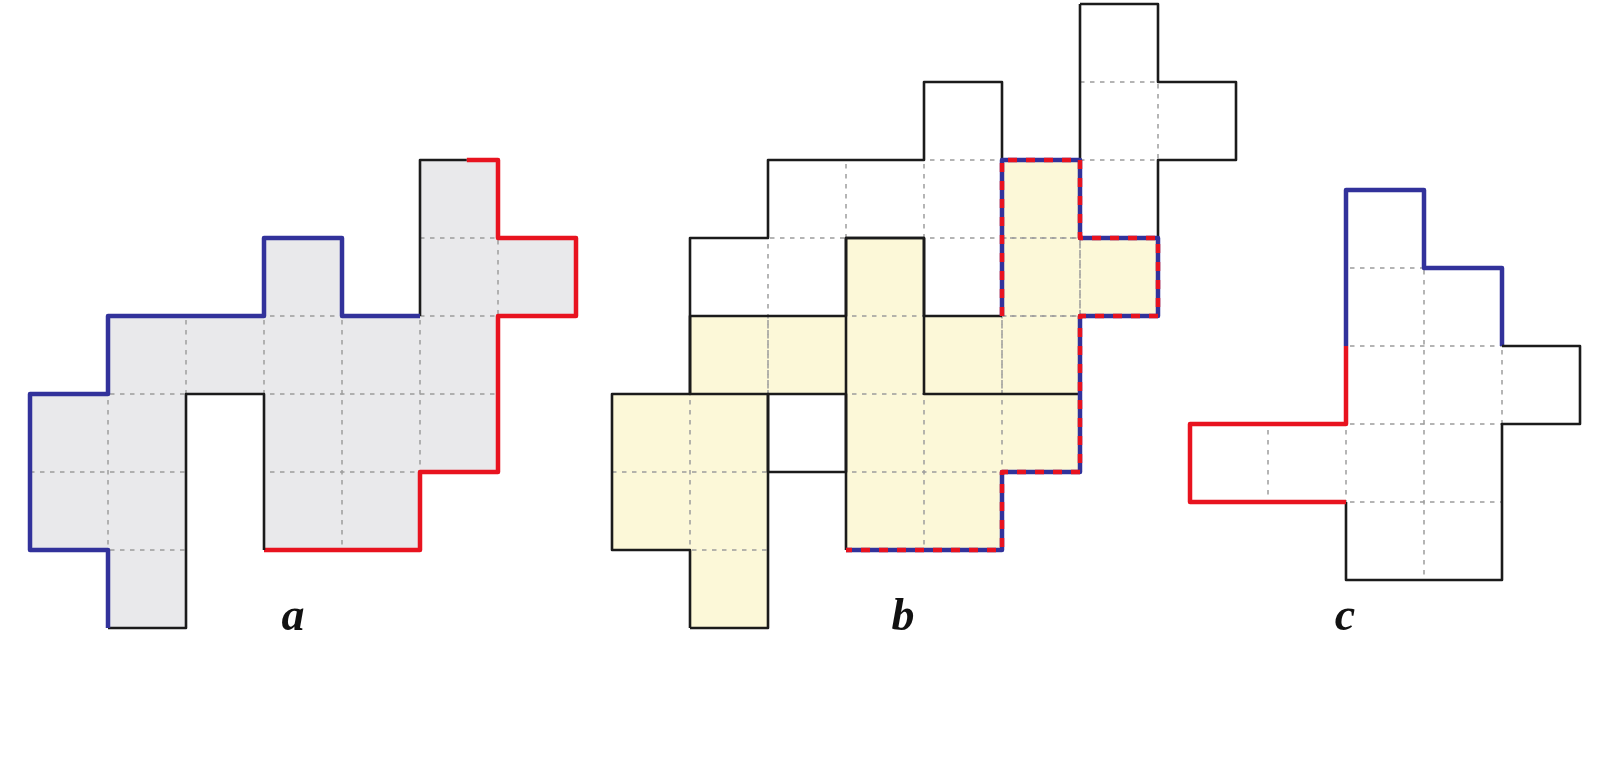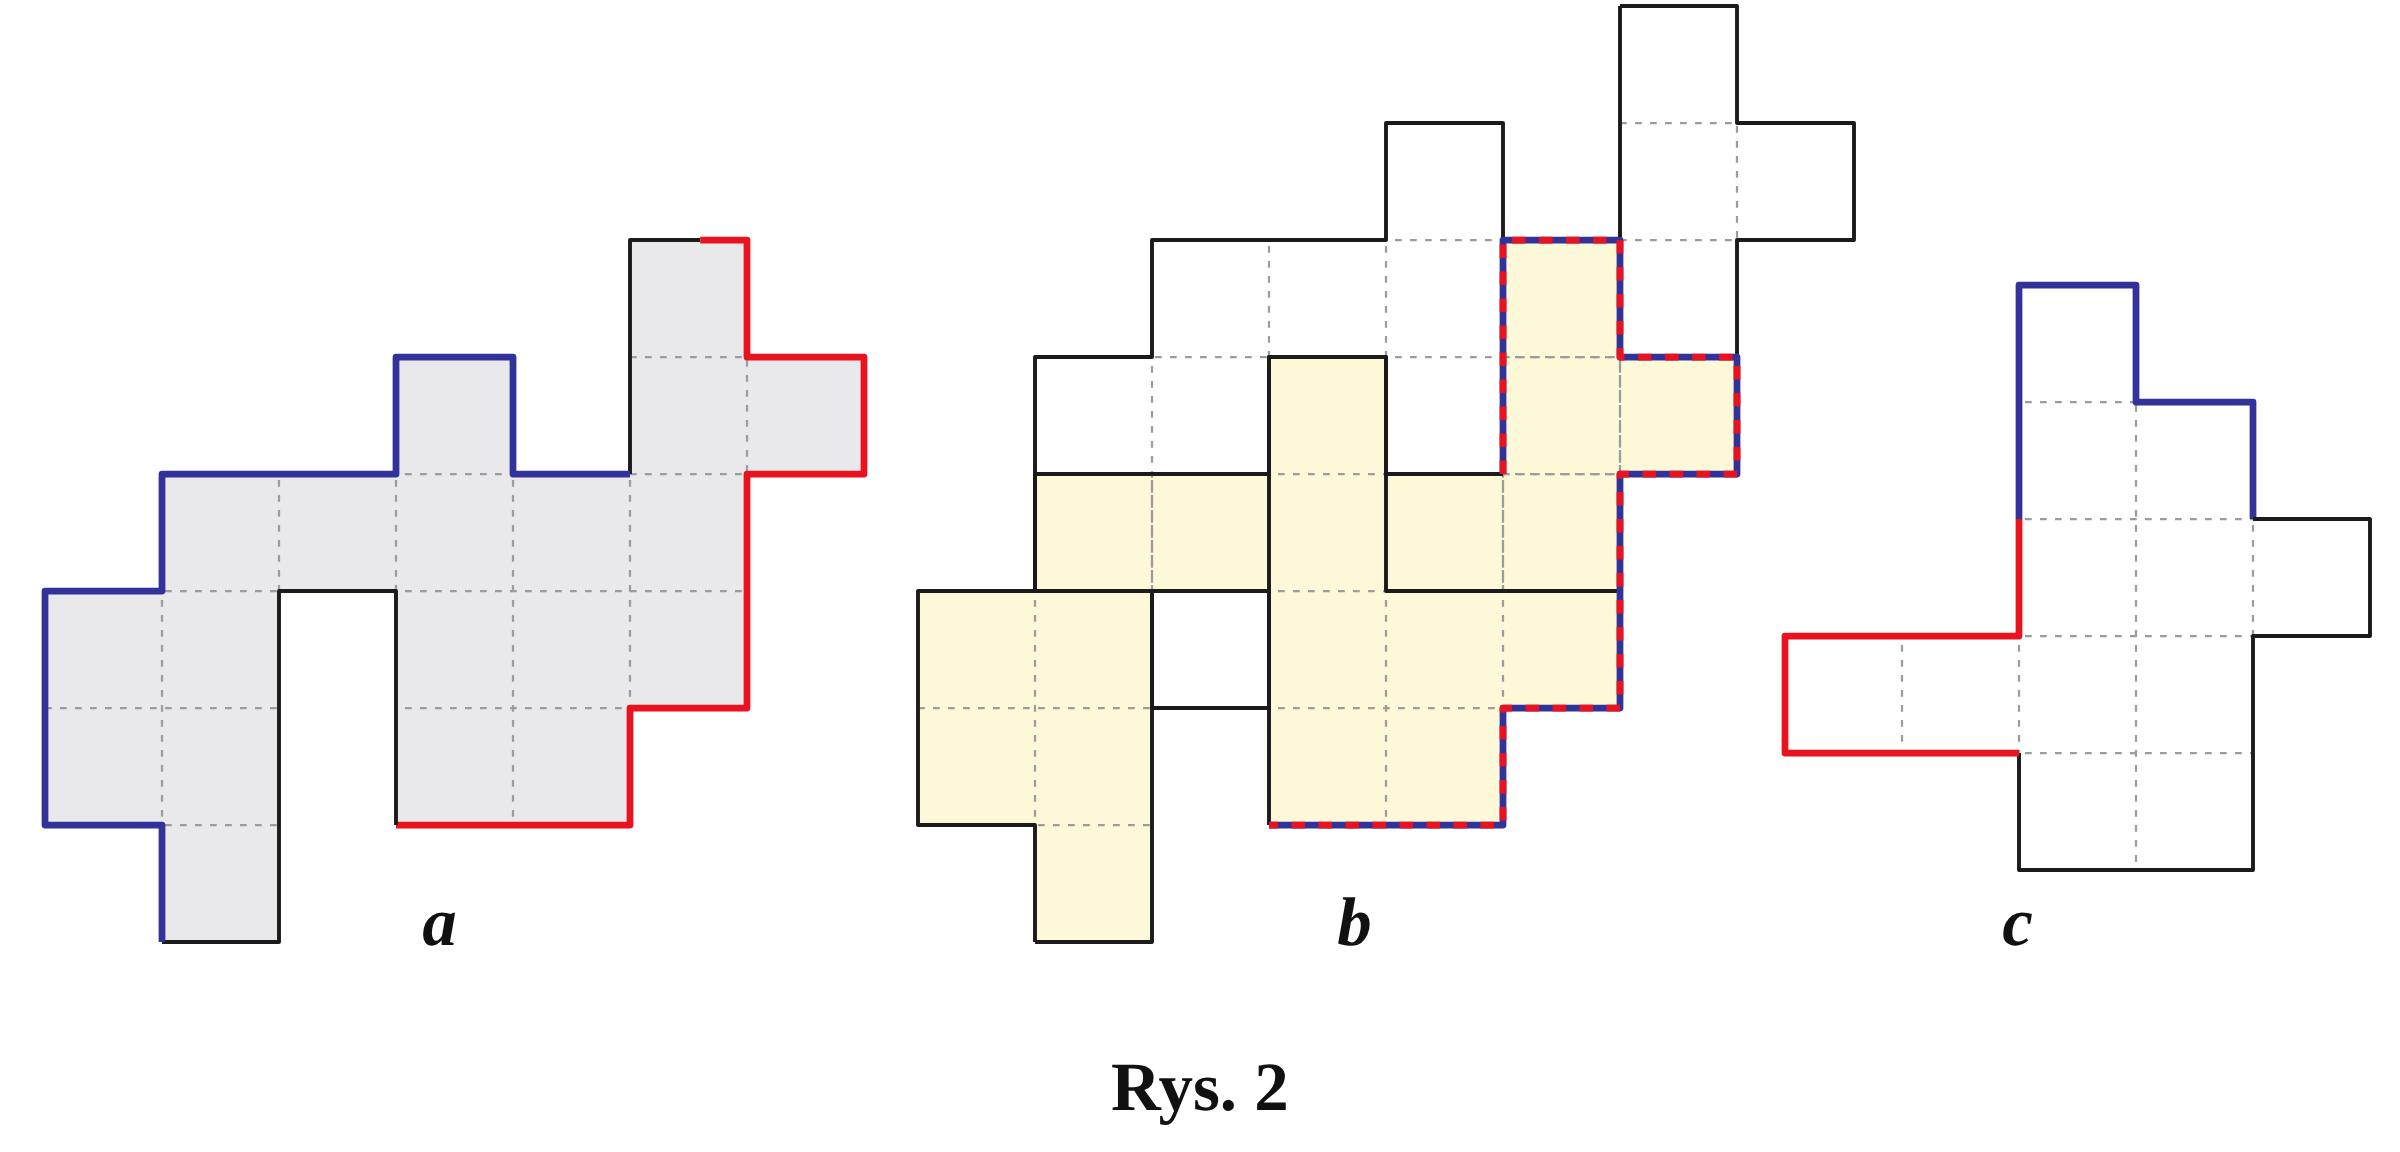--- a/index.html
+++ b/index.html
@@ -117,14 +117,13 @@
         <polyline points="156,156 156,0 234,0 234,78 312,78 312,156" fill="none" stroke-width="4.5" stroke-linejoin="round" stroke="#32329b"></polyline>
         <polyline points="312,156 390,156 390,234 312,234 312,390 156,390 156,312" fill="none" stroke-width="2.6" stroke-linejoin="round" stroke="#1b1b1b"></polyline>
         <polyline points="156,312 0,312 0,234 156,234 156,156" fill="none" stroke-width="4.5" stroke-linejoin="round" stroke="#e8131f"></polyline>
       </g>
     </svg>
 
   <div class="shape-label" style="left: 293px; top: 592px;">a</div>
   <div class="shape-label" style="left: 903px; top: 592px;">b</div>
   <div class="shape-label" style="left: 1345px; top: 592px;">c</div>
 
-  <div class="caption">Rys. 2</div>
 </div>
 
 </body></html>

